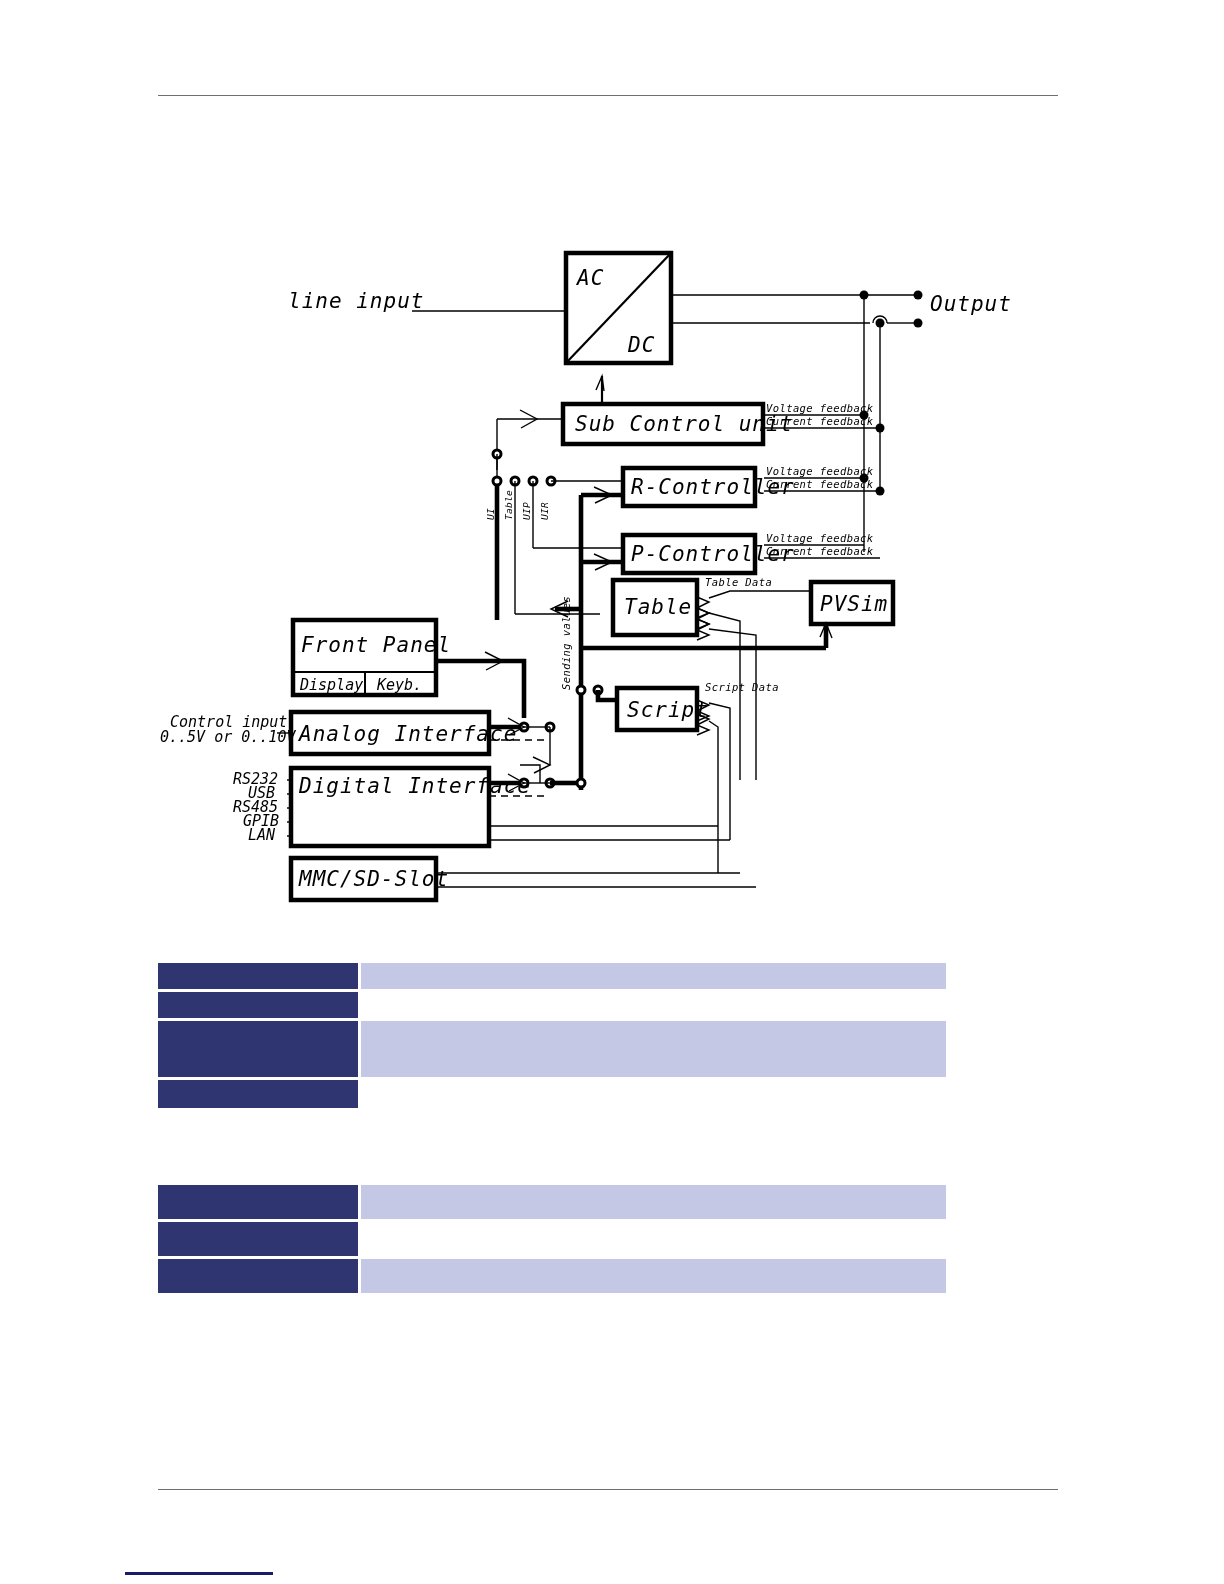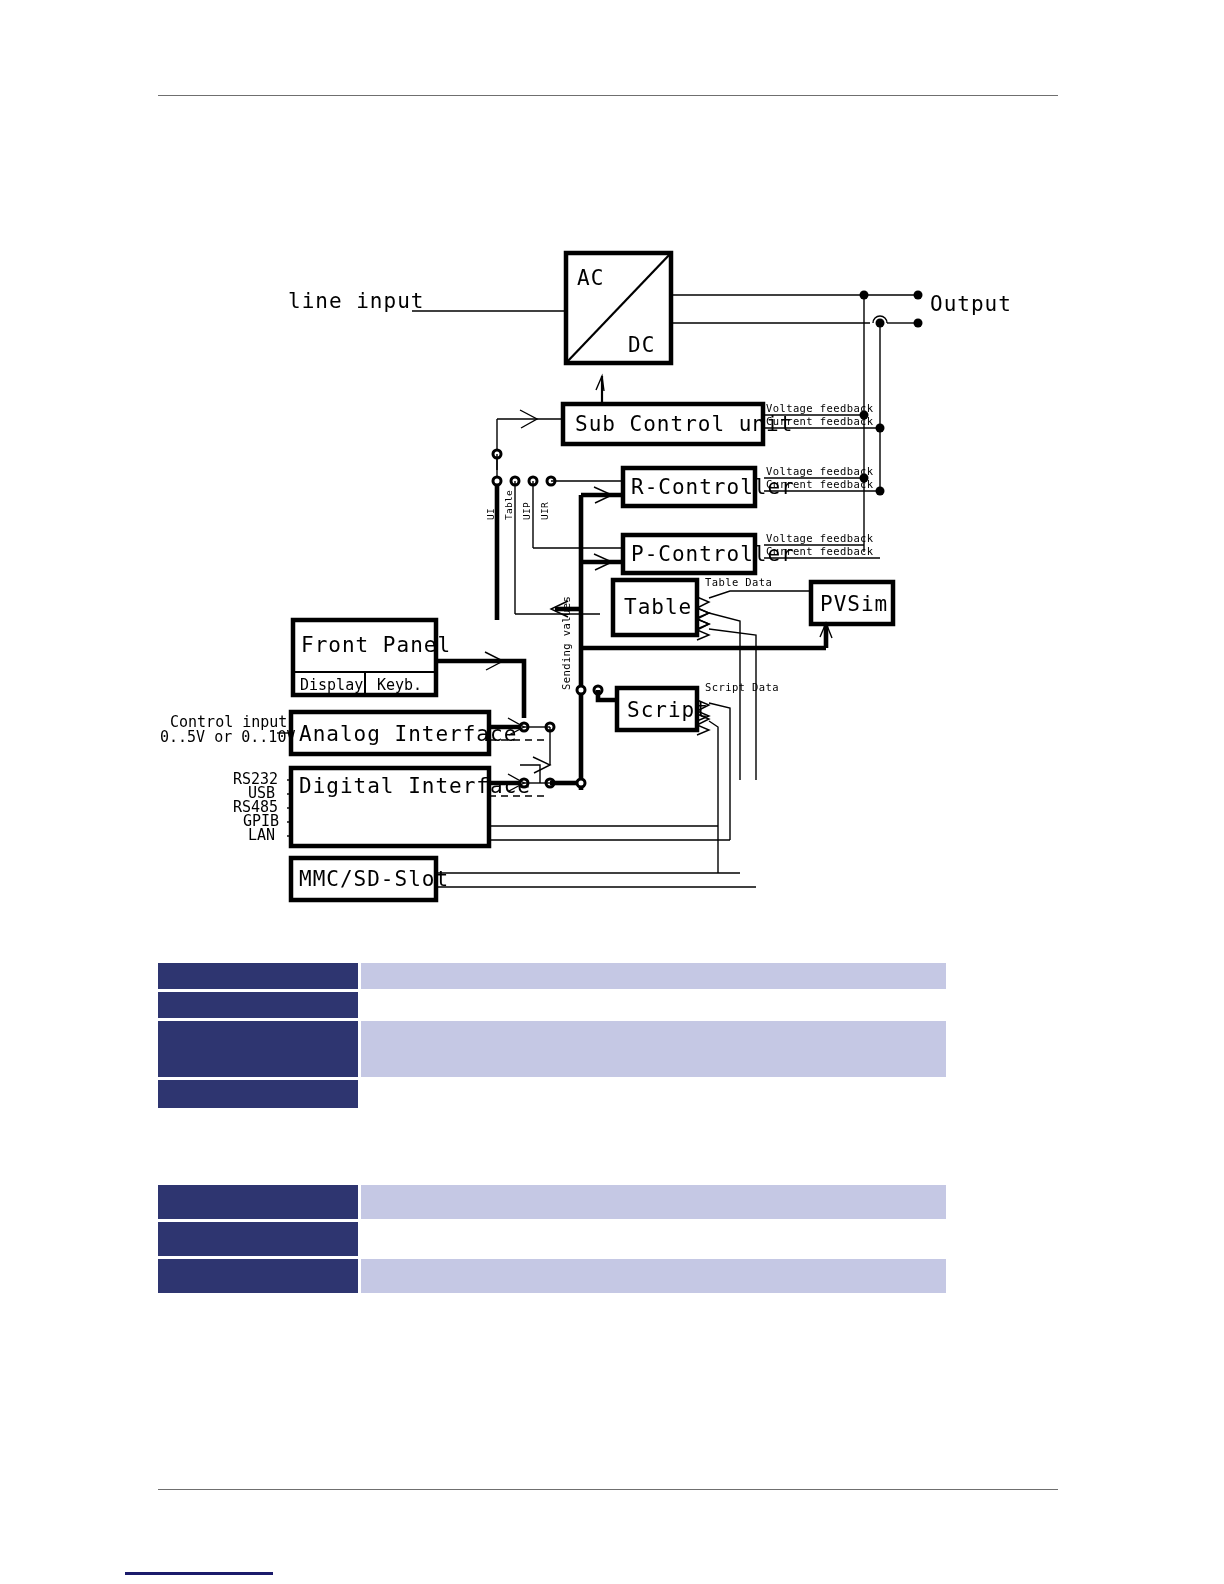--- a/index.html
+++ b/index.html
@@ -11,20 +11,21 @@
     width: 1224px;
     height: 1584px;
     position: relative;
     font-family: "DejaVu Sans", sans-serif;
     overflow: hidden;
   }
   .page {
     position: absolute;
     inset: 0;
     background: #ffffff;
+    font-style: italic;
   }
   .rule {
     position: absolute;
     background: #6f6f6f;
     height: 1px;
   }
   #header-rule { left: 158px; top: 95px; width: 900px; }
   #footer-rule { left: 158px; top: 1489px; width: 900px; }
   #bottom-mark {
     position: absolute;

